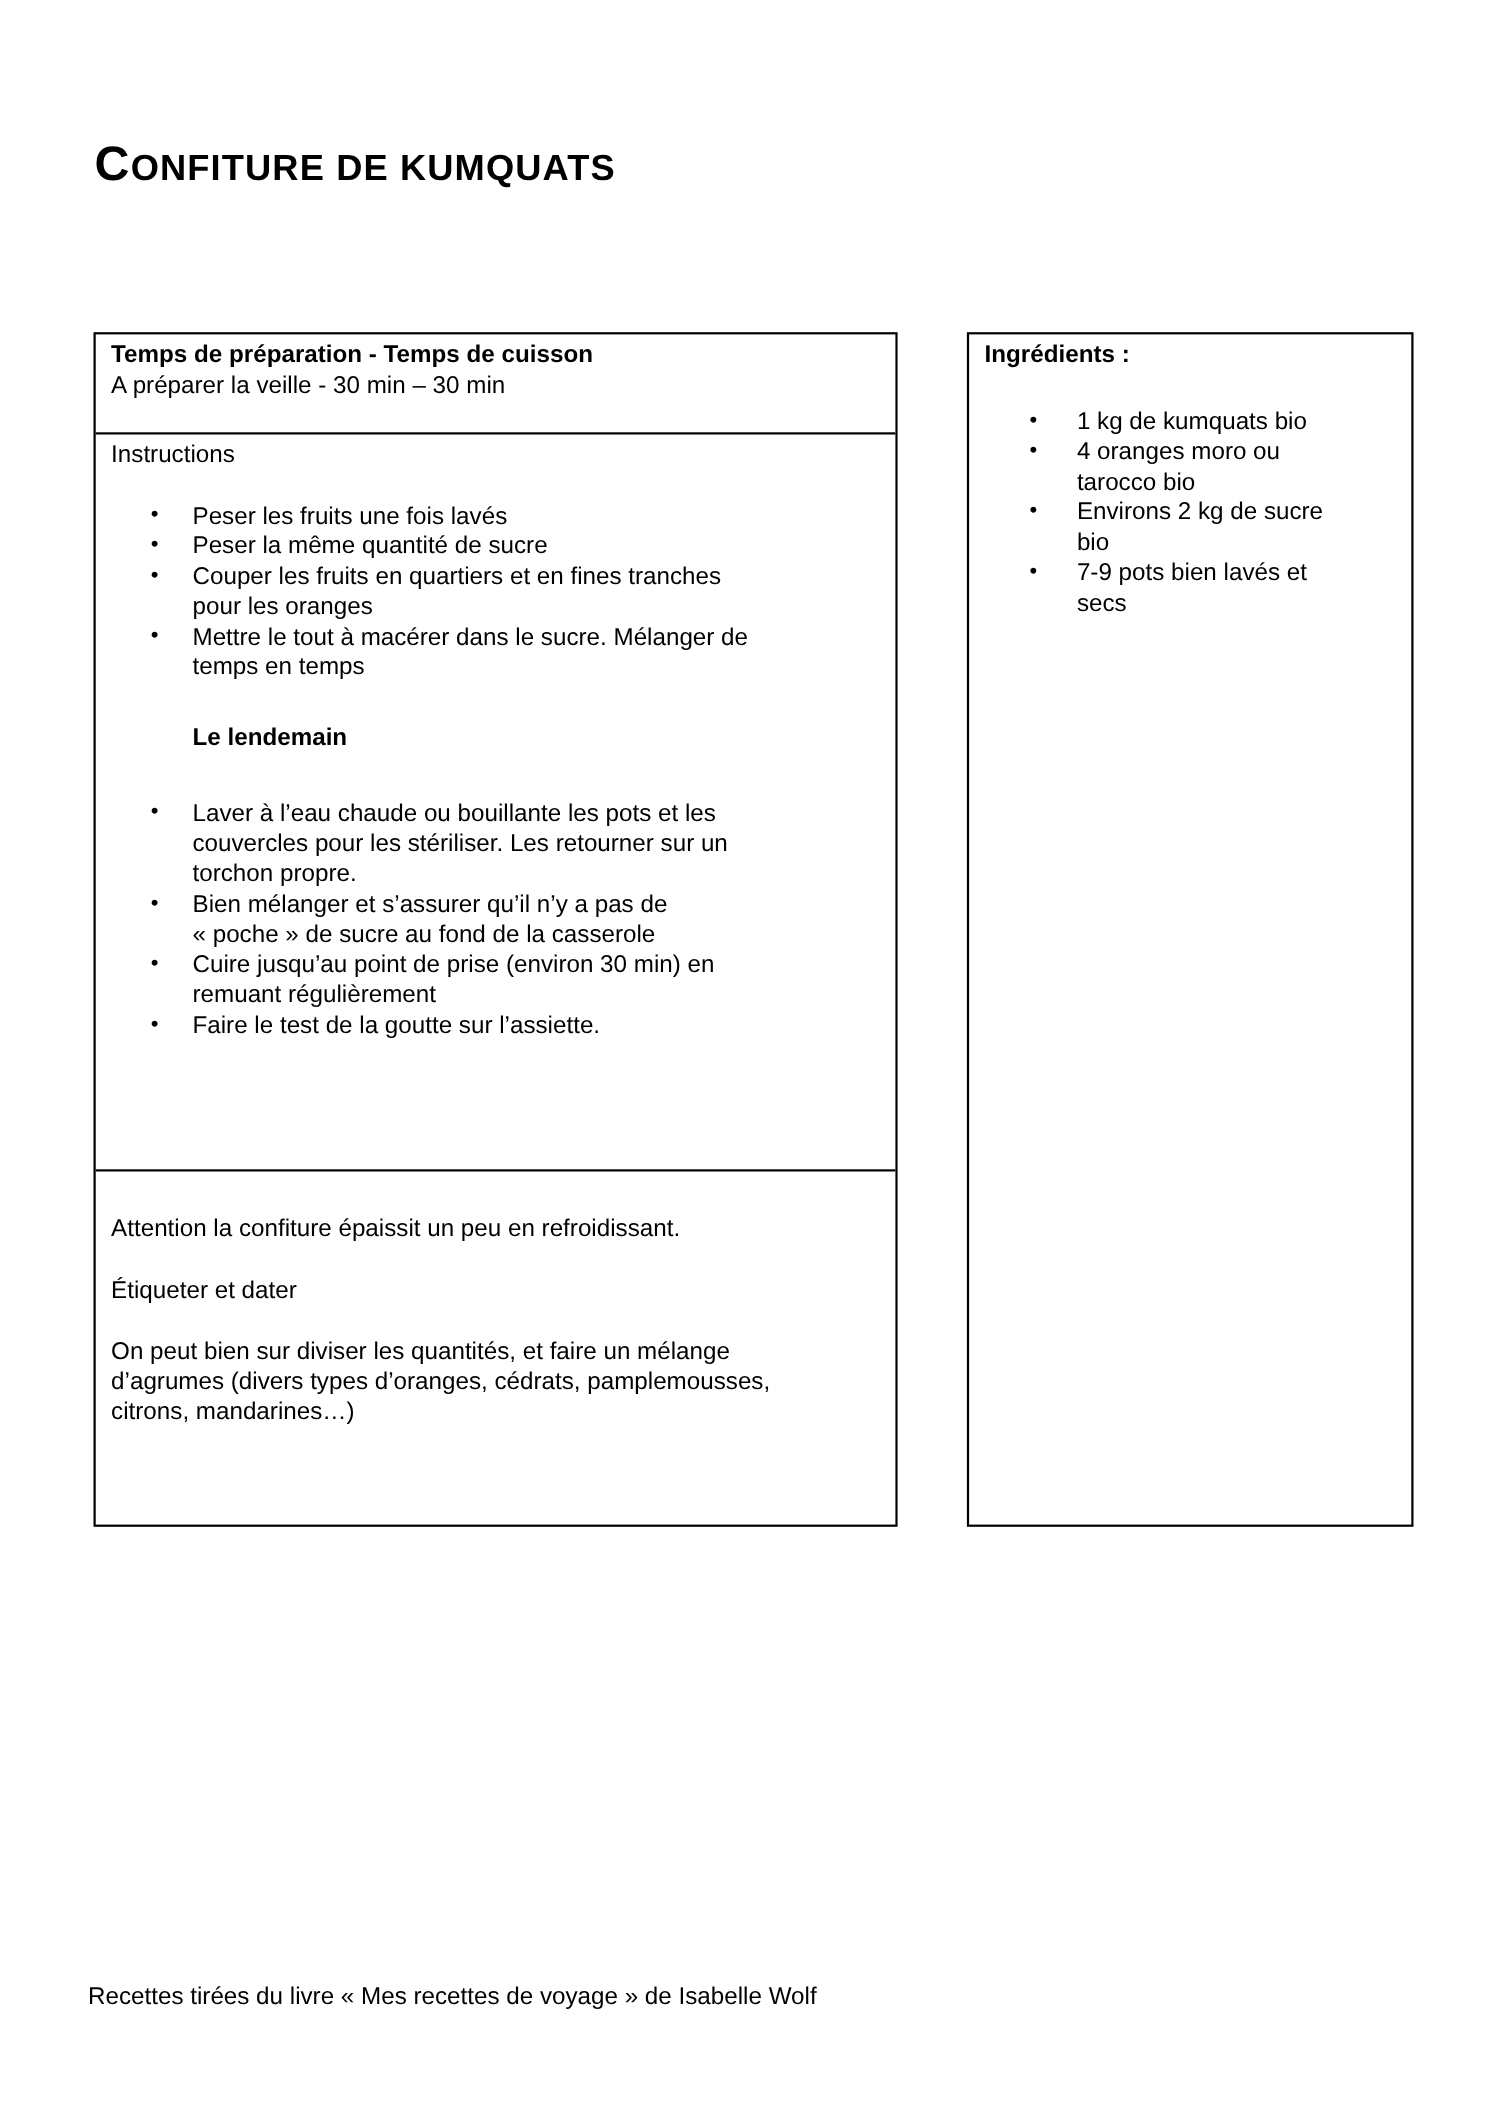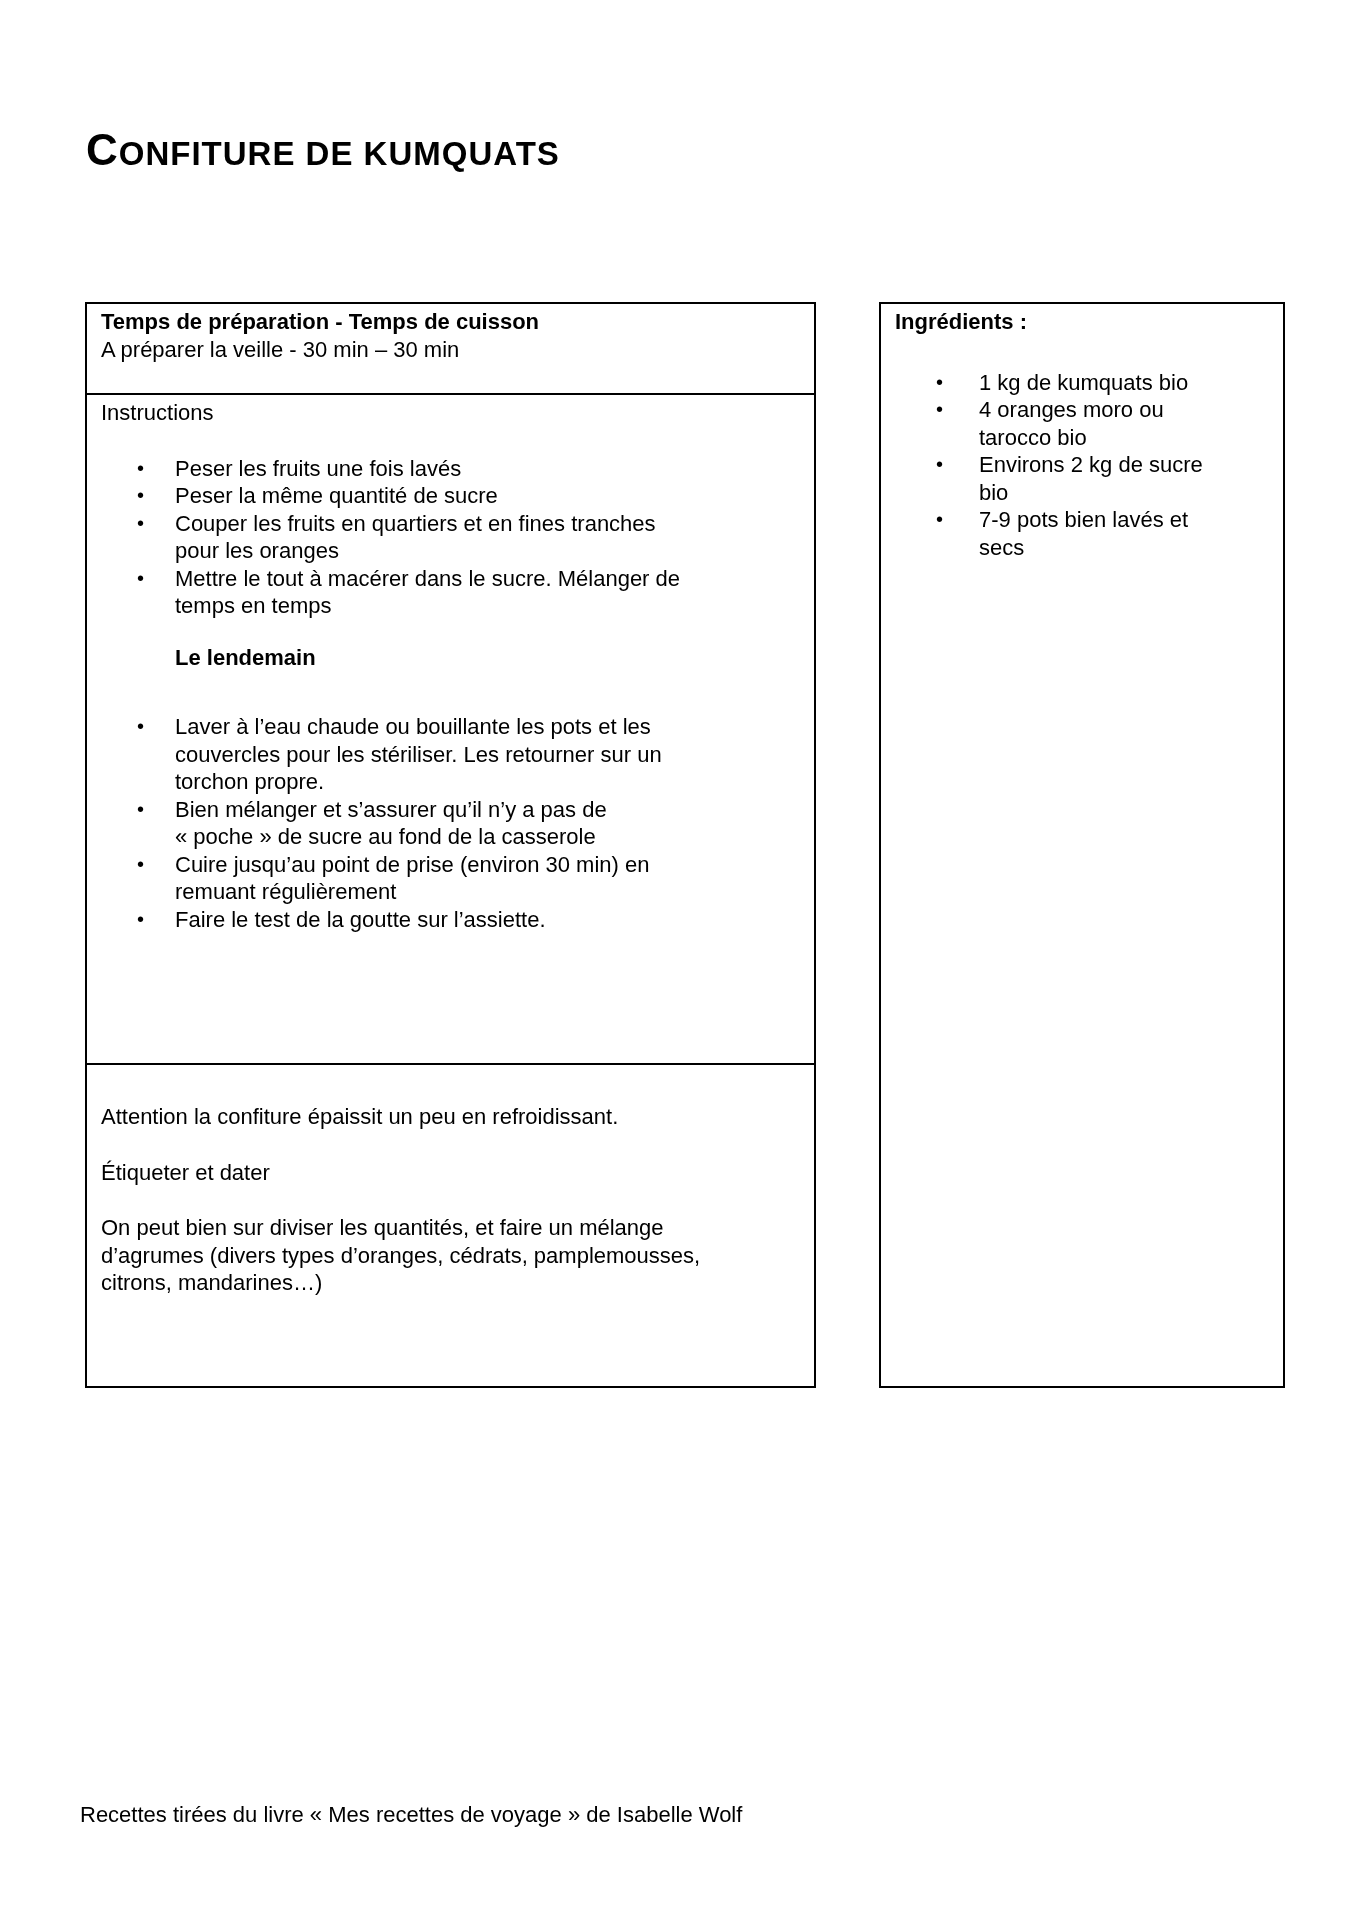--- a/index.html
+++ b/index.html
@@ -59,21 +59,21 @@
   ul { list-style: none; }
   li { position: relative; }
   li::before {
     content: "\2022";
     position: absolute;
     font-size: 20px;
   }
   .left-box ul { margin-top: 28px; }
   .left-box li { padding-left: 74px; width: 590px; }
   .left-box li::before { left: 36px; top: 0px; }
-  .subhead { margin-top: 24px; margin-left: 74px; }
+  .subhead { margin-top: 36px; margin-left: 74px; }
   .day-two { margin-top: 42px !important; }
 
   
   .right-box {
     position: absolute;
     left: 879px;
     top: 302px;
     width: 406px;
     height: 1086px;
     border: 2px solid #000;

